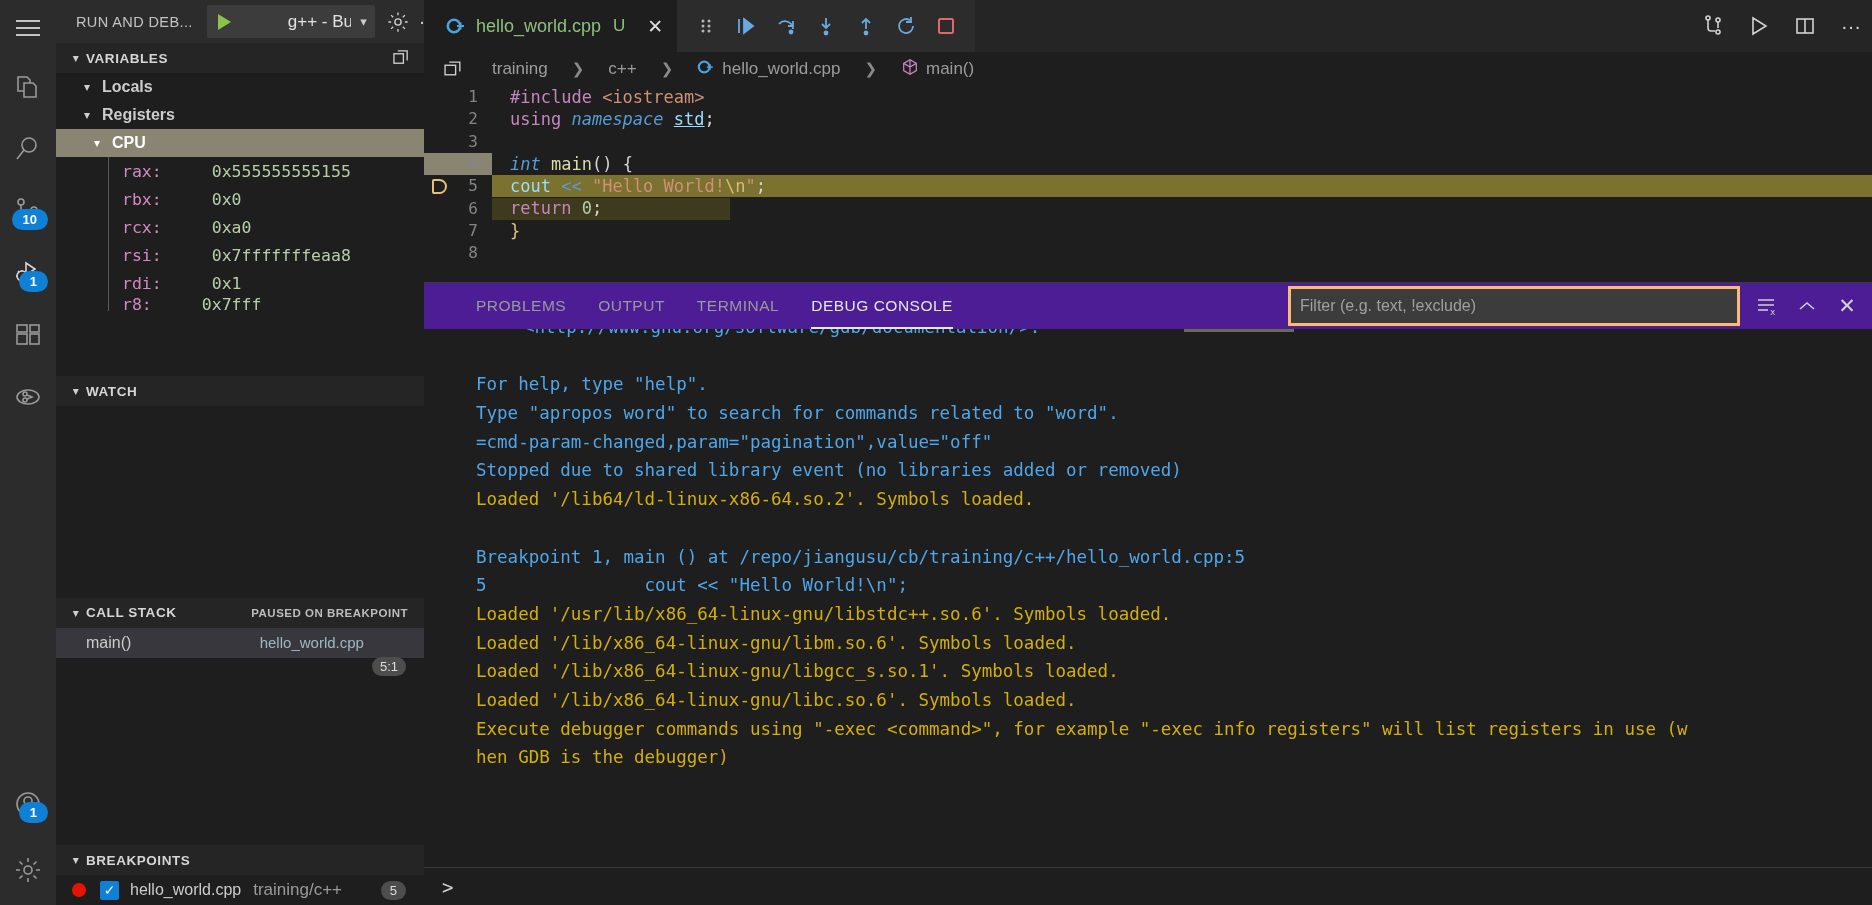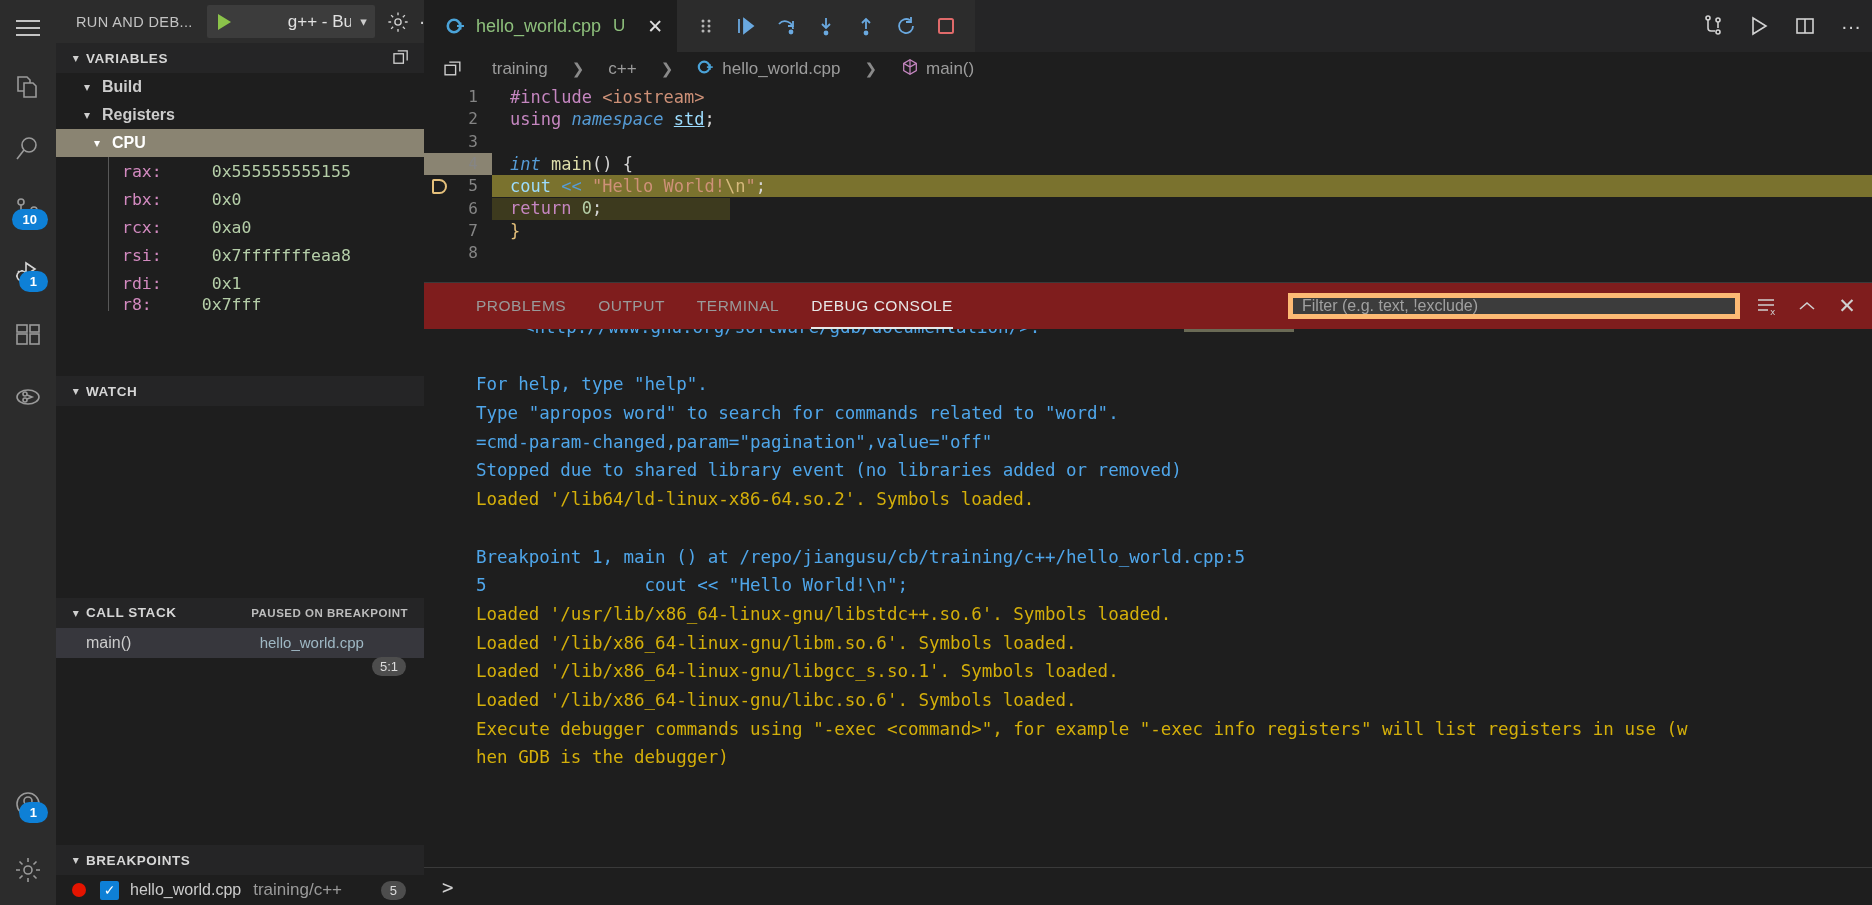--- a/index.html
+++ b/index.html
@@ -164,30 +164,30 @@
   .hl-sub { position: absolute; background: #3d3a1e; }
   .kw { color: #c586c0; } .kw2 { color: #569cd6; } .str { color: #ce9178; }
   .num { color: #b5cea8; } .fn { color: #dcdcaa; } .id { color: #9cdcfe; }
   .pp { color: #c586c0; } .inc { color: #ce9178; } .op { color: #d4d4d4; }
   .ital { font-style: italic; } .und { text-decoration: underline; }
   .gutter-sel { position: absolute; left: 0; right: 0; background: #8a8472; }
 
   
   .panel { flex: 1 1 auto; display: flex; flex-direction: column; background: #1e1e1e;
     border-top: 1px solid #3a3a3a; min-height: 0; }
-  .panel-tabs { height: 46px; display: flex; align-items: center; padding-left: 52px; background: #7f1d1d; flex: 0 0 46px; }
+  .panel-tabs { height: 46px; display: flex; align-items: center; padding-left: 52px; background: #4c1d95; flex: 0 0 46px; }
   .ptab {
     font-size: 15.5px; color: #9a9a9a; letter-spacing: .5px; margin-right: 32px;
     height: 46px; display: flex; align-items: center; position: relative; white-space: nowrap;
   }
   .ptab.active { color: #e7e7e7; }
   .ptab.active::after { content: ""; position: absolute; left: 0; right: 0; bottom: 0; height: 2px; background: #e7e7e7; }
   .panel-right { margin-left: auto; display: flex; align-items: center; gap: 14px; padding-right: 12px; }
   .filter-box {
-    width: 452px; height: 26px; background: #3c3c3c; border: 5px solid #fdba74;
+    width: 452px; height: 40px; background: #3c3c3c; border: 3px solid #fdba74;
     display: flex; align-items: center; padding: 3px 9px; color: #a0a0a0; font-size: 16px;
   }
   .panel-icon { color: #d0d0d0; display: flex; align-items: center; justify-content: center; width: 26px; height: 26px; }
 
   .console {
     flex: 1 1 auto; overflow: hidden; position: relative;
     font-family: "DejaVu Sans Mono", monospace; font-size: 17.5px; line-height: 28.7px;
     padding-left: 52px; background: #1e1e1e;
   }
   .console-inner { position: relative; top: -16px; }
@@ -302,21 +302,21 @@
       <span class="sect-icon">
         <svg width="17" height="17" viewBox="0 0 18 18" fill="none" stroke="#d0d0d0" stroke-width="1.4">
           <rect x="1" y="4" width="10" height="10"></rect>
             <path d="M5 1h10v10"></path>
         </svg>
       </span>
     </div>
     <div class="vars-body" style="height:310px">
       <div class="tree-row l1">
         <span class="tw">▾</span>
-        <span style="margin-left:6px;font-weight:bold">Build</span>
+        <span style="margin-left:6px;font-weight:bold">Locals</span>
       </div>
       <div class="tree-row l1">
         <span class="tw">▾</span>
         <span style="margin-left:6px;font-weight:bold">Registers</span>
       </div>
       <div class="tree-row l2 selected">
         <span class="tw">▾</span>
         <span style="margin-left:6px;font-weight:bold">CPU</span>
       </div>
       <div class="reg-row">

